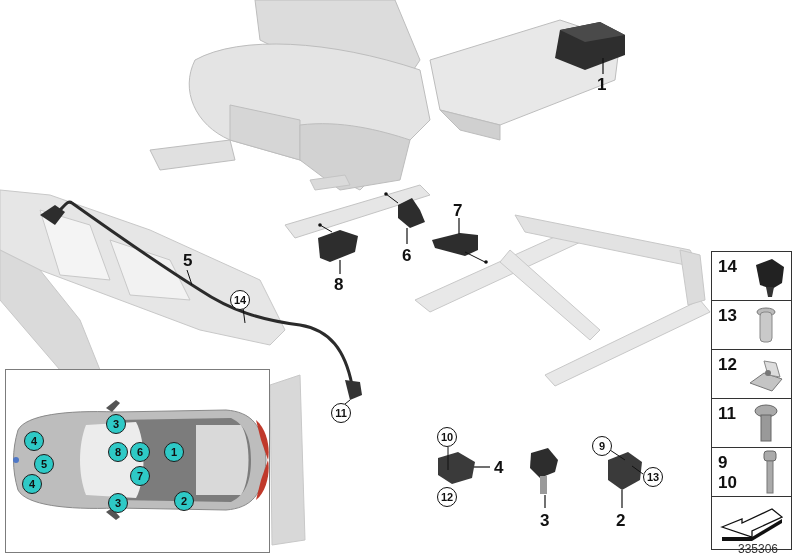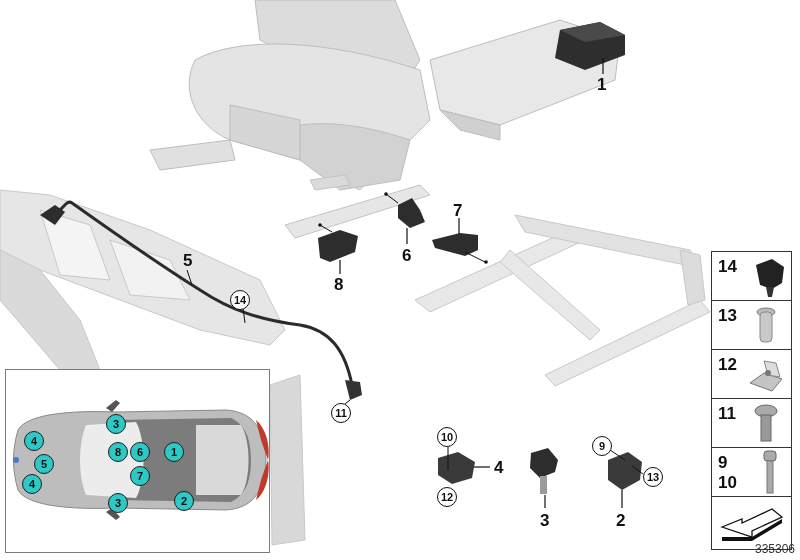--- a/index.html
+++ b/index.html
@@ -7,21 +7,21 @@
   .stage { position:absolute; left:0; top:0; width:800px; height:560px; }
   .callout { position:absolute; font-family:"Liberation Sans", sans-serif; font-weight:bold; font-size:17px; color:#111; line-height:1; }
   .circ { position:absolute; width:20px; height:20px; border:1.5px solid #111; border-radius:50%; background:#fff; font-size:11px; font-weight:bold; color:#111; display:flex; align-items:center; justify-content:center; box-sizing:border-box; font-family:"Liberation Sans", sans-serif; }
   .teal { position:absolute; width:20px; height:20px; border:1.5px solid #1c1c1c; border-radius:50%; background:#2ec9c6; font-size:11px; font-weight:bold; color:#111; display:flex; align-items:center; justify-content:center; box-sizing:border-box; }
   .inset { position:absolute; left:5px; top:369px; width:265px; height:184px; border:1px solid #7c7c7c; background:#fff; box-sizing:border-box; }
   .legend { position:absolute; left:711px; top:251px; width:81px; box-sizing:border-box; border:1px solid #333; border-bottom:none; }
   .legend .cell { height:49px; border-bottom:1px solid #333; position:relative; box-sizing:border-box; }
   .legend .num { position:absolute; left:6px; top:6px; font-weight:bold; font-size:17px; color:#111; line-height:1; }
   .legend .num2 { position:absolute; left:6px; top:26px; font-weight:bold; font-size:17px; color:#111; line-height:1; }
   .legend .arrowcell { height:52px; border-bottom:1px solid #333; }
-  .diagid { position:absolute; left:755px; top:542px; font-size:12px; color:#333; }
+  .diagid { position:absolute; left:738px; top:542px; font-size:12px; color:#333; }
 </style>
 </head>
 <body>
 
 <div class="stage">
 
   <svg width="800" height="560" style="position:absolute;left:0;top:0">
 
     <g fill="#e4e4e4" stroke="#bdbdbd" stroke-width="1">
       <path d="M255,0 L395,0 L420,60 L410,75 L300,60 L260,40 Z" fill="#dcdcdc"></path>

